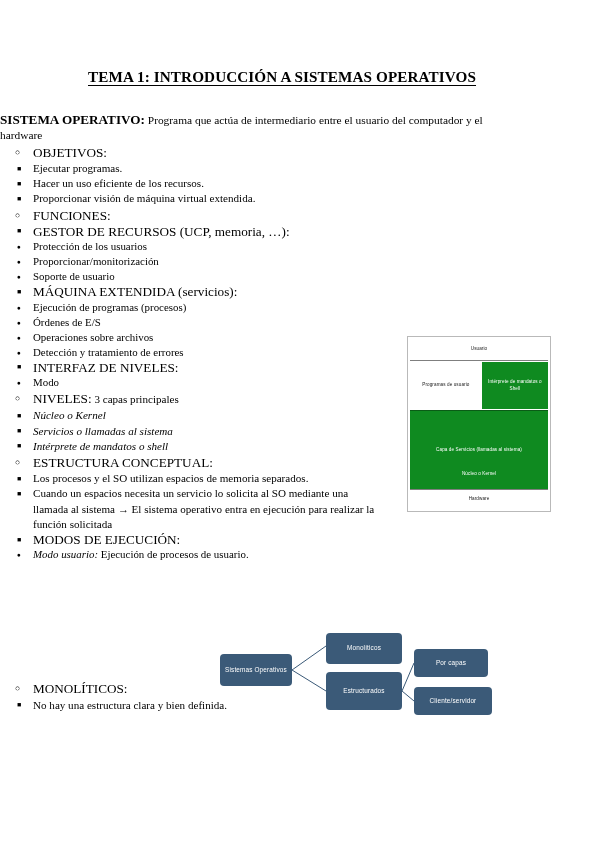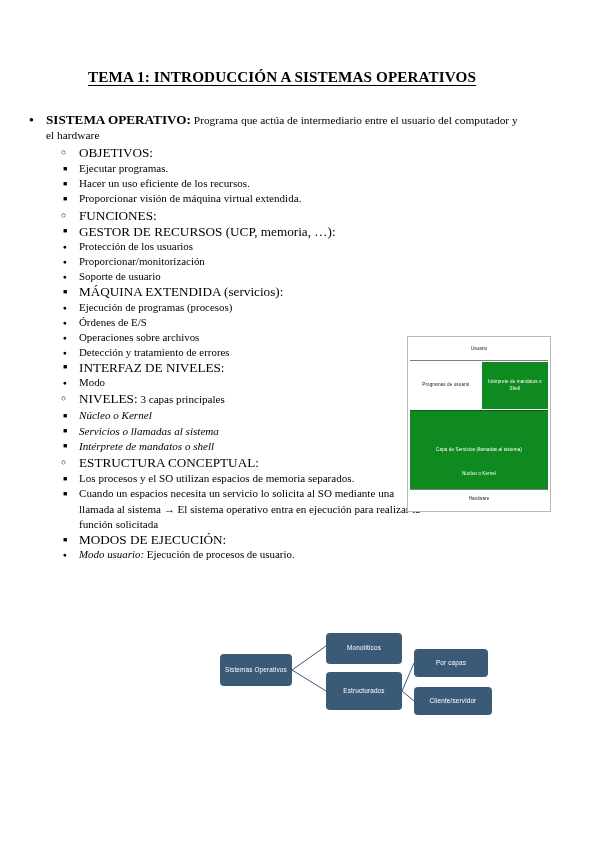--- a/index.html
+++ b/index.html
@@ -57,21 +57,21 @@
     padding: 0;
   }
 
   li.item > .txt {
     display: block;
     position: relative;
   }
 
   
   .l1 { padding-left: 88px; }
-  .l1 > li.item { font-size: 11.4px; line-height: 15.4px; margin-left: 46px; }
+  .l1 > li.item { font-size: 11.4px; line-height: 15.4px; }
   .l1 > li.item > .txt::before {
     content: "\25CF";
     position: absolute;
     left: -17px;
     top: -0.5px;
     font-size: 8px;
   }
   .l1 > li.item > .txt { padding-right: 78px; }
 
   
@@ -315,20 +315,28 @@
                 <span class="txt big">MODOS DE EJECUCIÓN:</span>
                 <ul class="lvl l4">
                   <li class="item">
                       <span class="txt"><span class="ital">Modo usuario:</span><span> Ejecución de procesos de usuario.</span></span>
                     </li>
                 </ul>
               </li>
             </ul>
           </li>
 
+          <li class="item" style="margin-top:118px">
+            <span class="txt">MONOLÍTICOS:</span>
+            <ul class="lvl l3">
+              <li class="item">
+                  <span class="txt">No hay una estructura clara y bien definida.</span>
+                </li>
+            </ul>
+          </li>
 
         </ul>
       </li>
     </ul>
   </div>
 
   <div class="green-fig">
     <div class="gf-row gf-usuario">
       <span class="gf-t dark">Usuario</span>
     </div>

